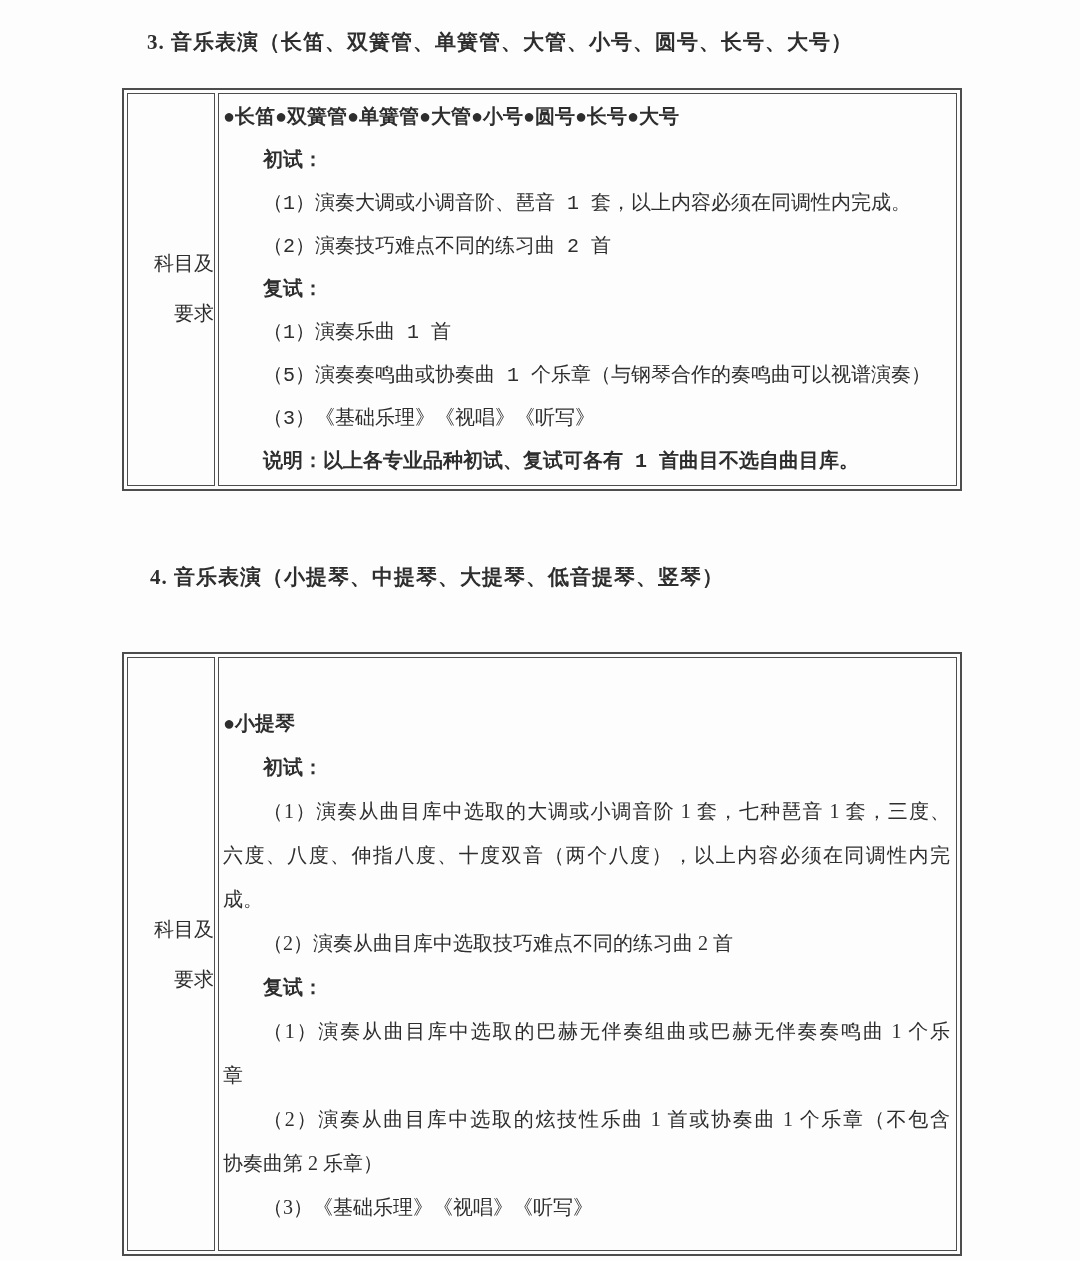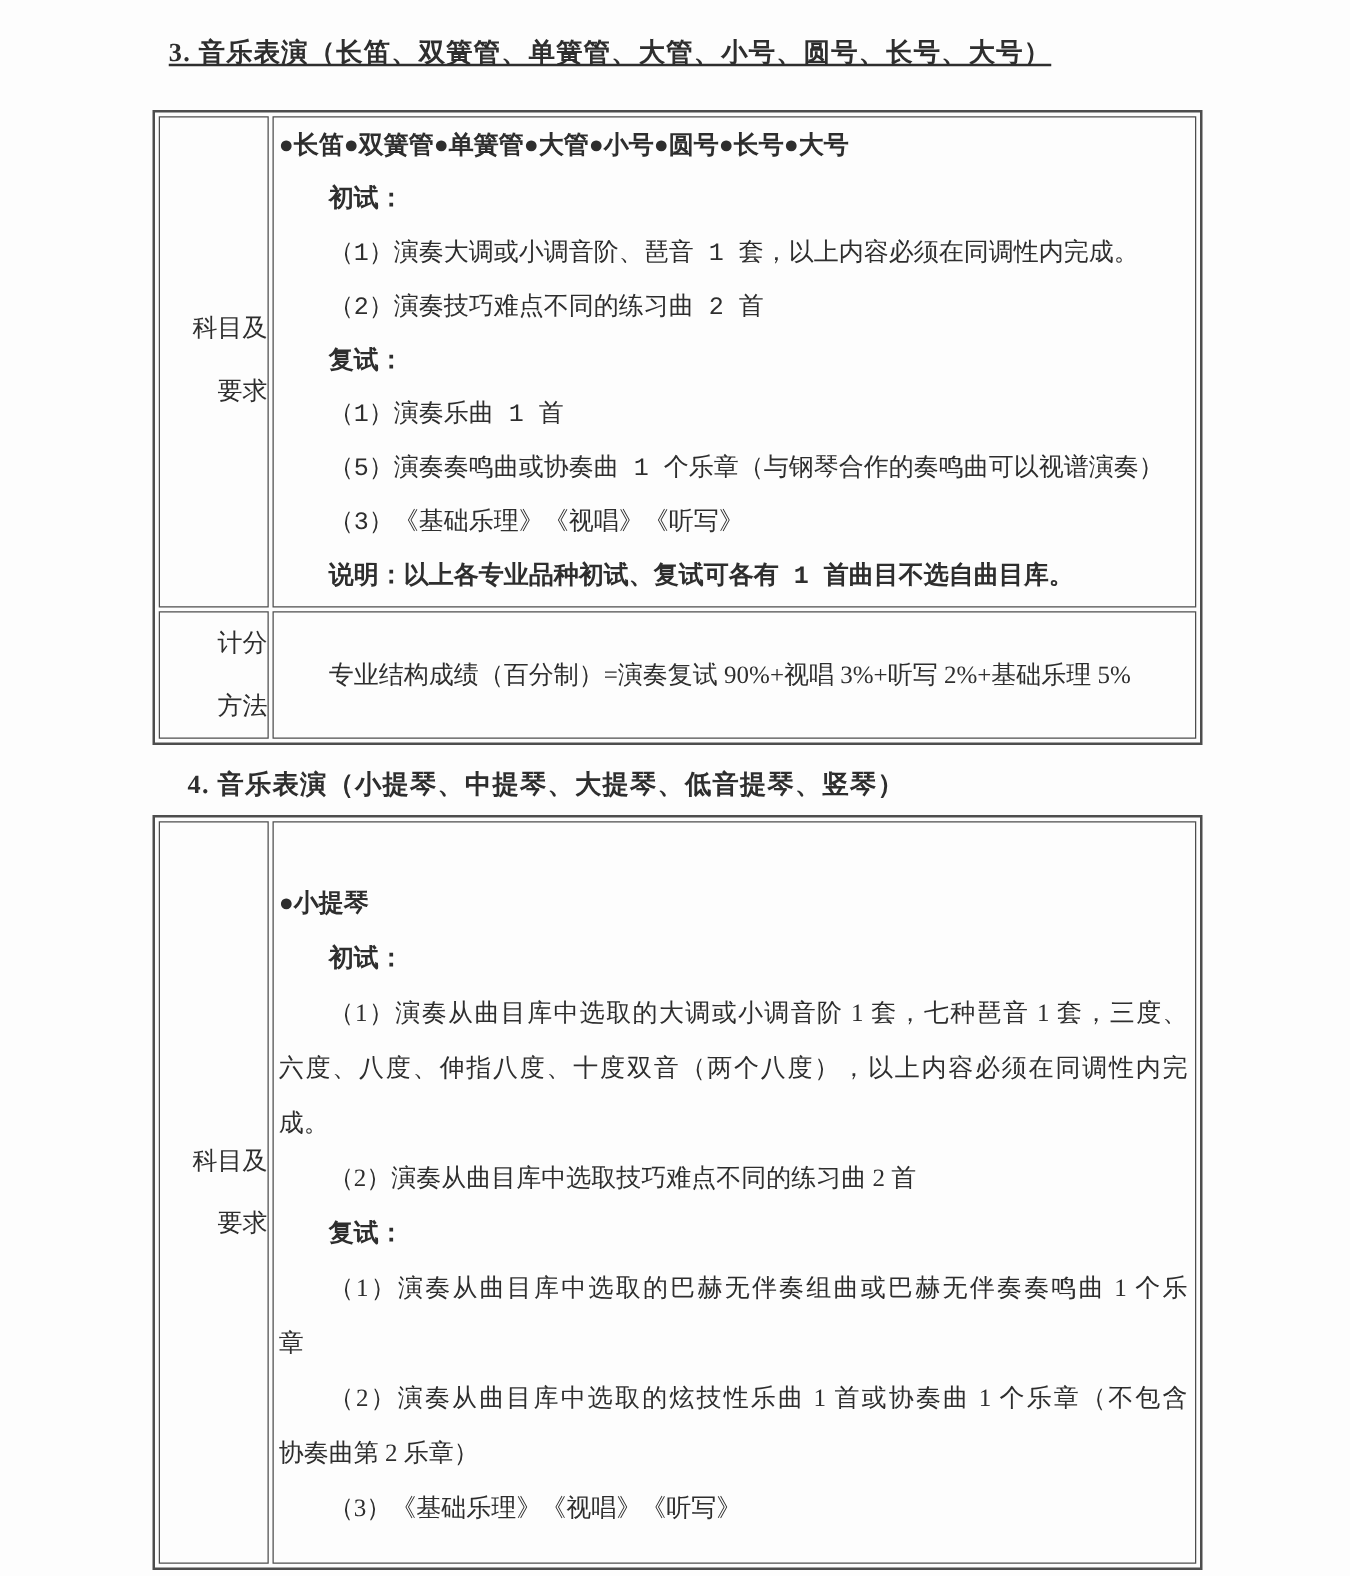--- a/index.html
+++ b/index.html
@@ -12,22 +12,22 @@
     color:#2e2e2e;
     overflow:hidden;
   }
   .heading{
     position:absolute;
     font-size:21px;
     font-weight:bold;
     letter-spacing:1px;
     white-space:nowrap;
   }
-  #heading-3{top:28px;left:135px;text-decoration:underline;}
-  #heading-4{top:613px;left:150px;}
+  #heading-3{top:28px;left:147px;}
+  #heading-4{top:563px;left:150px;}
 
   table.doc{
     position:absolute;
     left:122px;
     width:840px;
     border-collapse:separate;
     border-spacing:3px;
     border:2px solid #4d4d4d;
     background:#fdfdfd;
     table-layout:fixed;
@@ -94,29 +94,20 @@
           <div class="ln bold ind">初试：</div>
           <div class="ln ind">（1）演奏大调或小调音阶、琶音 1 套，以上内容必须在同调性内完成。</div>
           <div class="ln ind">（2）演奏技巧难点不同的练习曲 2 首</div>
           <div class="ln bold ind">复试：</div>
           <div class="ln ind">（1）演奏乐曲 1 首</div>
           <div class="ln ind">（5）演奏奏鸣曲或协奏曲 1 个乐章（与钢琴合作的奏鸣曲可以视谱演奏）</div>
           <div class="ln ind">（3）《基础乐理》《视唱》《听写》</div>
           <div class="ln bold ind">说明：以上各专业品种初试、复试可各有 1 首曲目不选自曲目库。</div>
         </td>
       </tr>
-      <tr>
-        <td class="rowhdr r2">
-          <span class="hl">计分</span>
-          <span class="hl">方法</span>
-        </td>
-        <td class="cellbody r2">
-          <div class="scoring-line">专业结构成绩（百分制）=演奏复试 90%+视唱 3%+听写 2%+基础乐理 5%</div>
-        </td>
-      </tr>
     </tbody>
   </table>
 
   <div class="heading" id="heading-4">4. 音乐表演（小提琴、中提琴、大提琴、低音提琴、竖琴）</div>
 
   <table class="doc" id="table-4">
     <tbody>
       <tr>
         <td class="rowhdr r1">
           <span class="hl">科目及</span>

